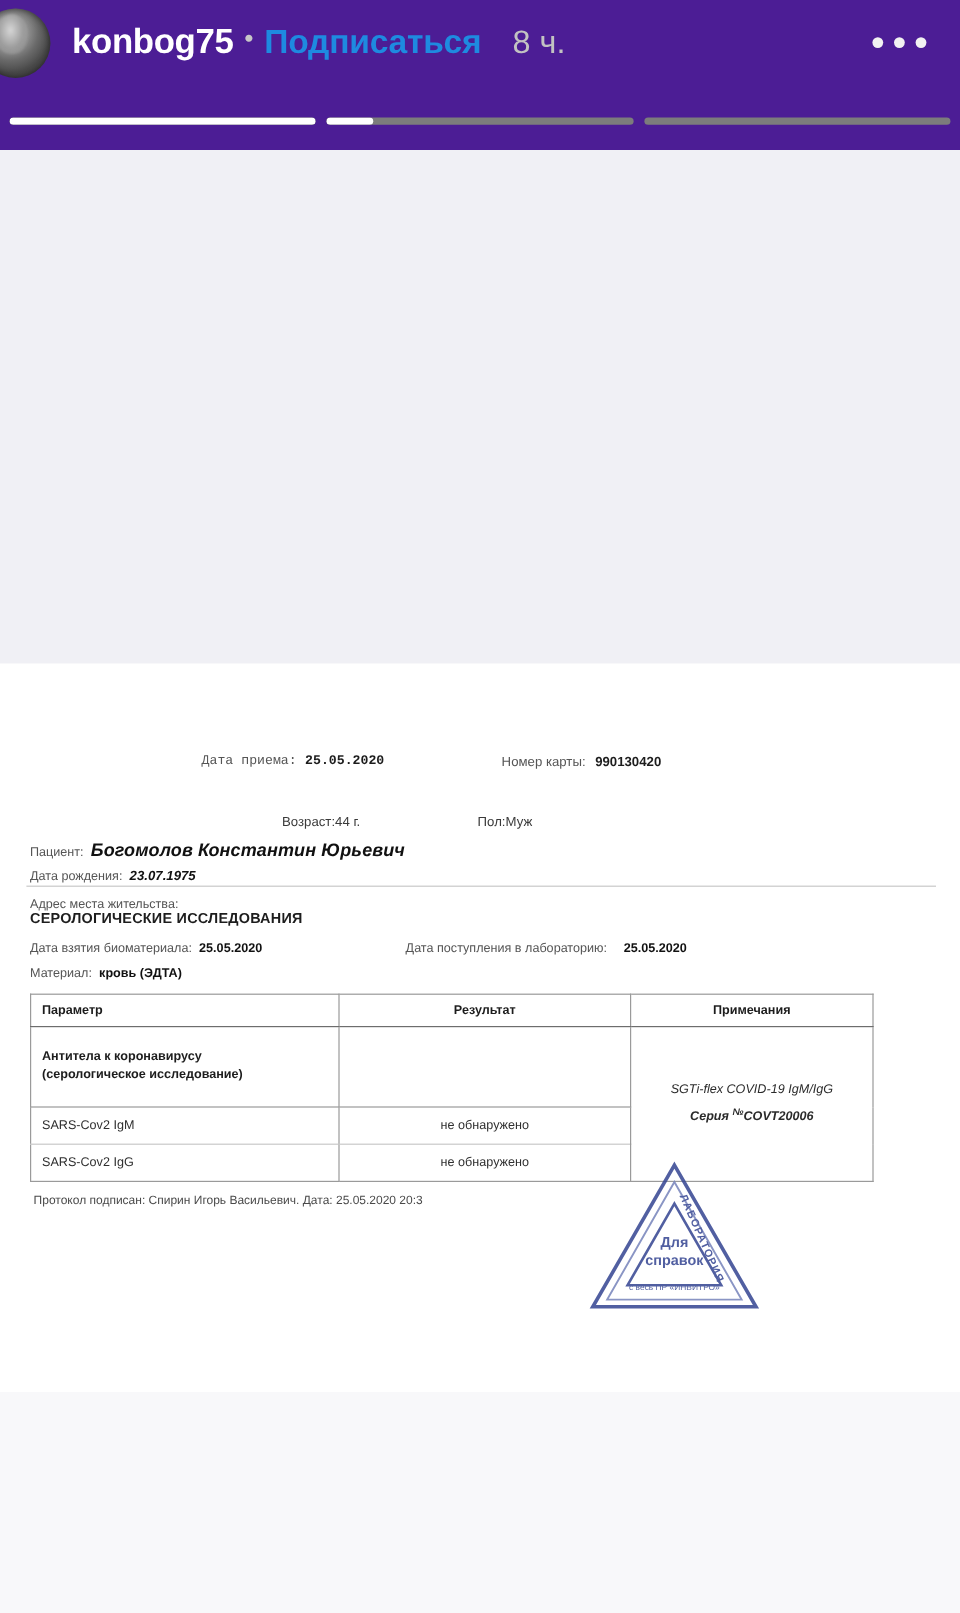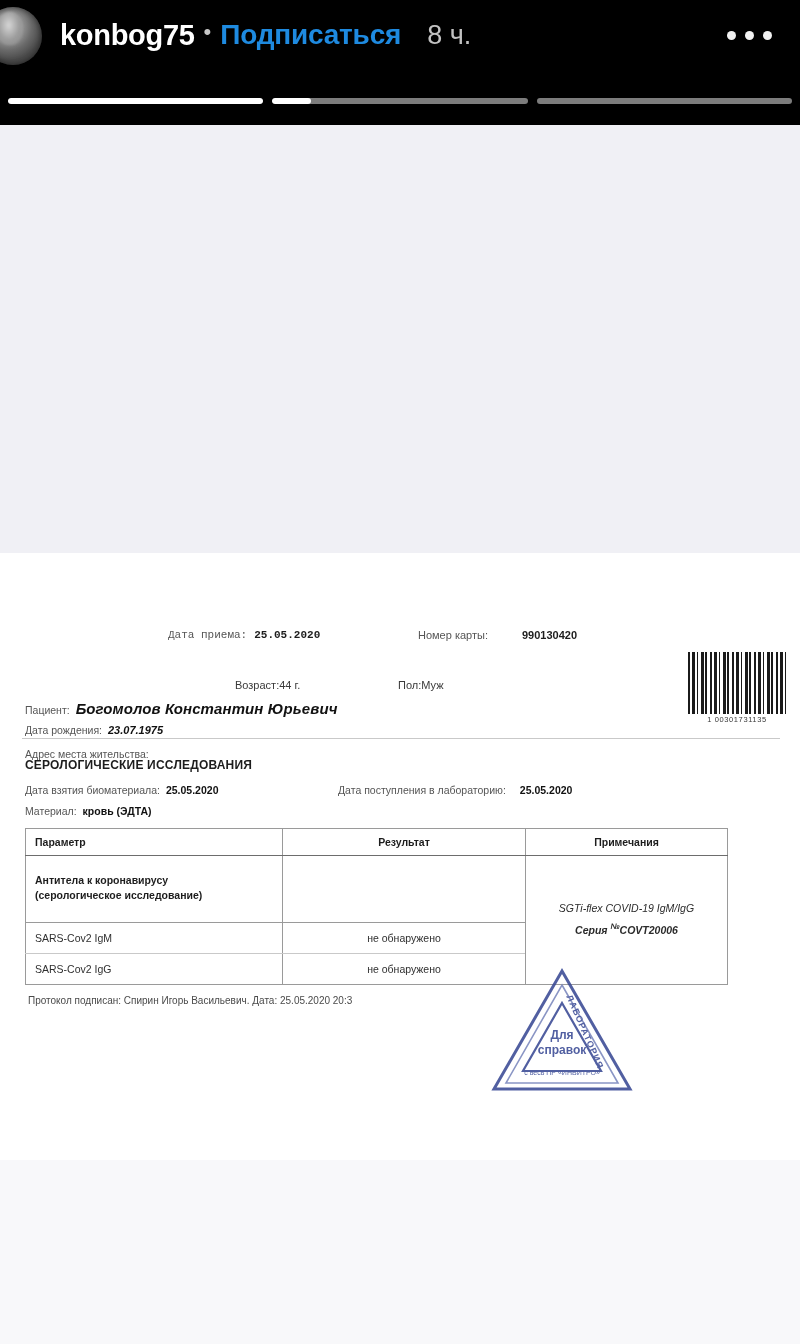--- a/index.html
+++ b/index.html
@@ -23,21 +23,21 @@
     height: 1344px;
     background: #ffffff;
   }
 
   
   .story-topbar {
     position: absolute;
     left: 0; top: 0;
     width: 800px;
     height: 125px;
-    background: #000000;
+    background: #4c1d95;
     z-index: 30;
   }
 
   .story-header {
     position: absolute;
     left: 0; top: 0;
     width: 800px;
     height: 70px;
     display: flex;
     align-items: center;
@@ -192,21 +192,21 @@
   .adm-label {
     color: #555;
   }
   .adm-value {
     font-weight: bold;
     color: #1d1d1d;
     margin-left: 7px;
   }
   .adm-admission { position: absolute; left: 168px; display: flex; font-family: Liberation Mono, monospace; }
   .adm-card      { position: absolute; left: 418px; display: flex; }
-  .adm-card .adm-value { margin-left: 34px; }
+  .adm-card .adm-value { margin-left: 8px; }
 
   .pat-line {
     position: absolute;
     left: 25px;
     display: flex;
     align-items: baseline;
     white-space: nowrap;
     margin-top: 45px;
   }
   .pat-line .lbl { color: #555; font-size: 10.5px; }
@@ -395,24 +395,20 @@
       <div class="pat-sex">
         <span class="lbl">Пол:</span>
         <span class="val">Муж</span>
       </div>
 
       <div class="pat-line pat-address">
         <span class="lbl">Адрес места жительства:</span>
         <span class="val"></span>
       </div>
 
-      <div class="barcode-wrap">
-        <div class="barcode-bars"></div>
-        <div class="barcode-num">1 00301731135</div>
-      </div>
 
       <div class="hr-rule"></div>
 
       <div class="sec-title">СЕРОЛОГИЧЕСКИЕ ИССЛЕДОВАНИЯ</div>
 
       <div class="sec-line sec-take">
         <span class="lbl">Дата взятия биоматериала:</span>
         <span class="val">25.05.2020</span>
       </div>
 

